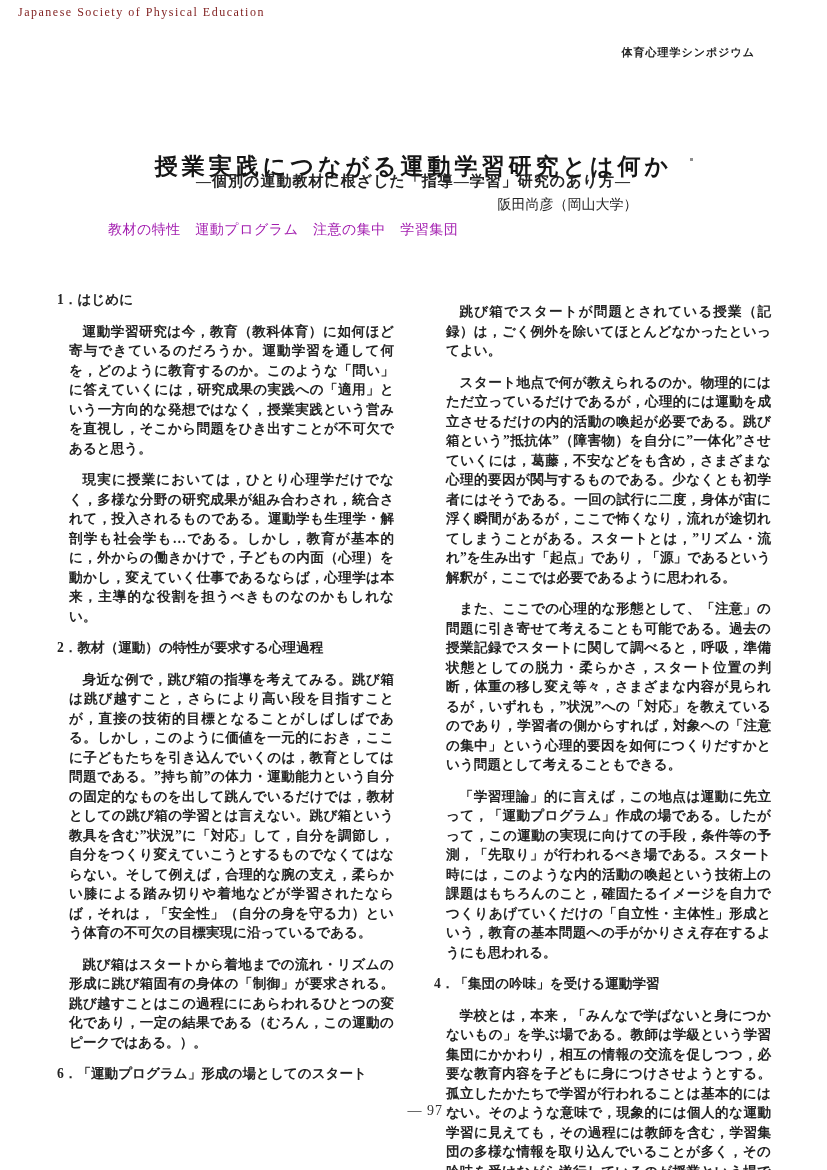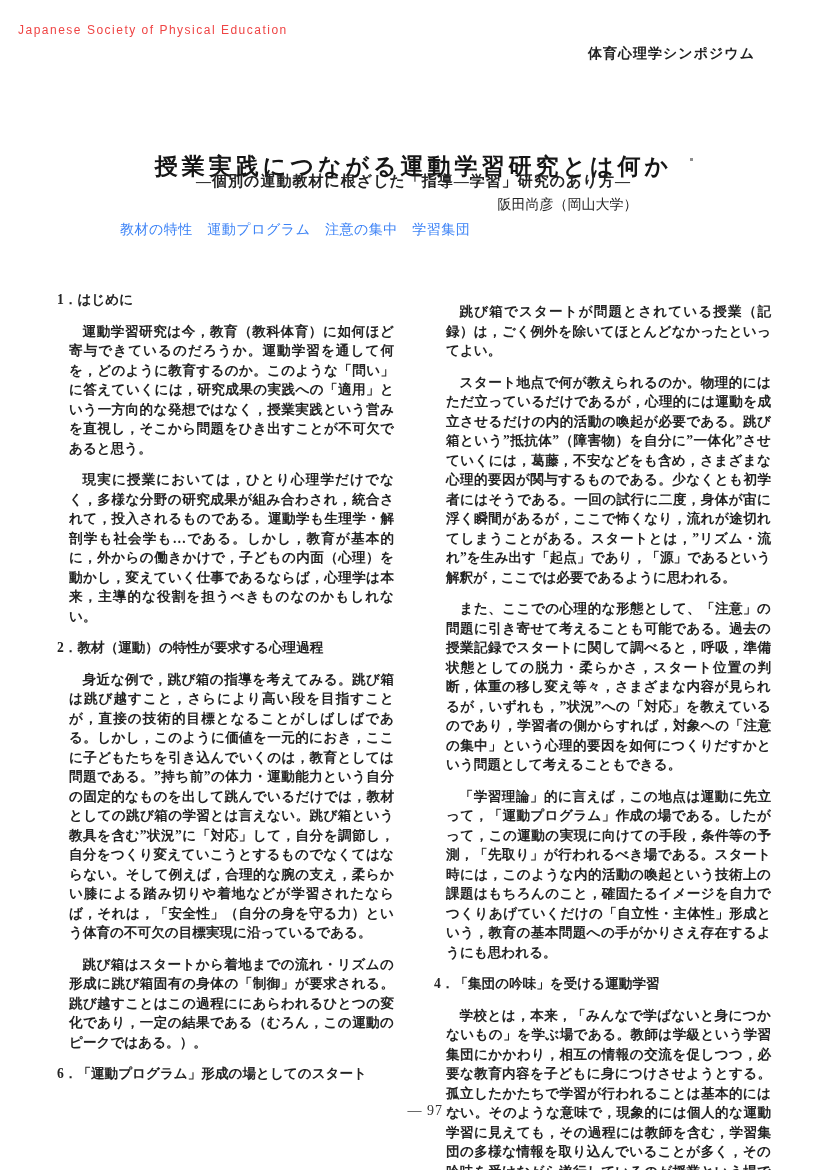--- a/index.html
+++ b/index.html
@@ -7,33 +7,33 @@
     position: relative;
     width: 827px;
     height: 1170px;
     background: #ffffff;
     color: #1e1e1e;
     font-family: "Liberation Serif", serif;
     overflow: hidden;
   }
   .library-watermark {
     position: absolute;
-    top: 23px;
+    top: 5px;
     left: 18px;
-    font-family: Liberation Sans, sans-serif;
+    font-family: Liberation Serif, serif;
     font-size: 12px;
     letter-spacing: 1.5px;
-    color: #ef4444;
+    color: #7f1d1d;
     white-space: nowrap;
   }
   .symposium-label {
     position: absolute;
     top: 45px;
     right: 72px;
-    font-size: 14px;
+    font-size: 11px;
     font-weight: 600;
     letter-spacing: 1px;
     color: #222;
   }
   .paper-title {
     position: absolute;
     top: 136px;
     left: 0;
     width: 100%;
     text-align: center;
@@ -61,25 +61,25 @@
     width: 100%;
     box-sizing: border-box;
     padding-left: 308px;
     text-align: center;
     font-size: 14px;
     color: #242424;
   }
   .keywords-line {
     position: absolute;
     top: 221px;
-    left: 120px;
+    left: 108px;
     font-size: 14px;
     font-weight: 500;
     letter-spacing: 0.5px;
-    color: #3b82f6;
+    color: #a21caf;
   }
   .columns {
     position: absolute;
     top: 290px;
     left: 57px;
     width: 726px;
     display: flex;
     gap: 28px;
   }
   .col {

